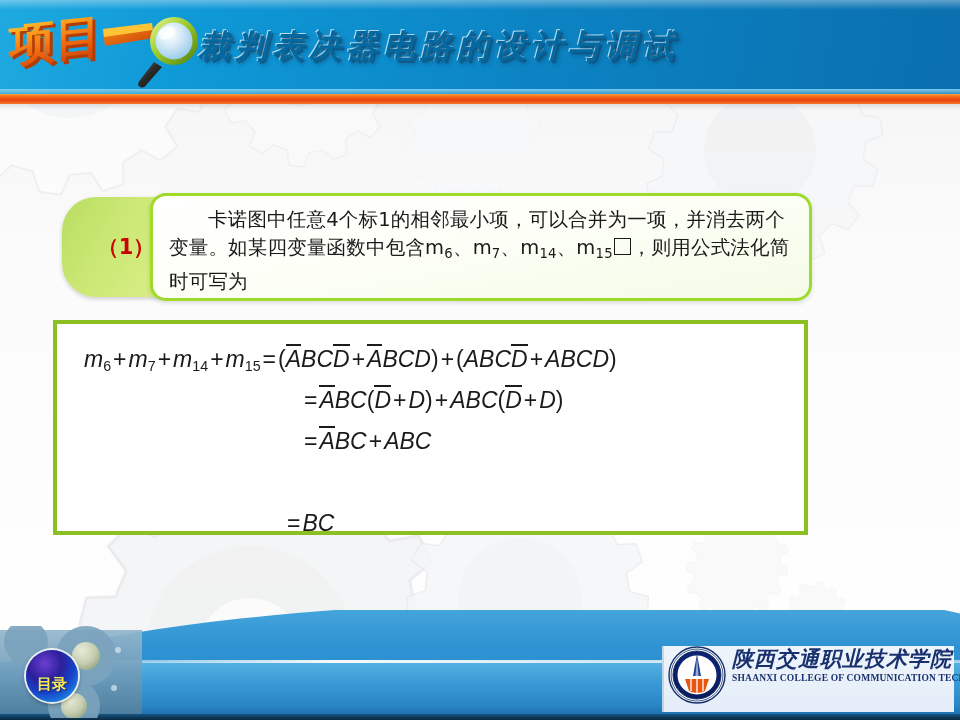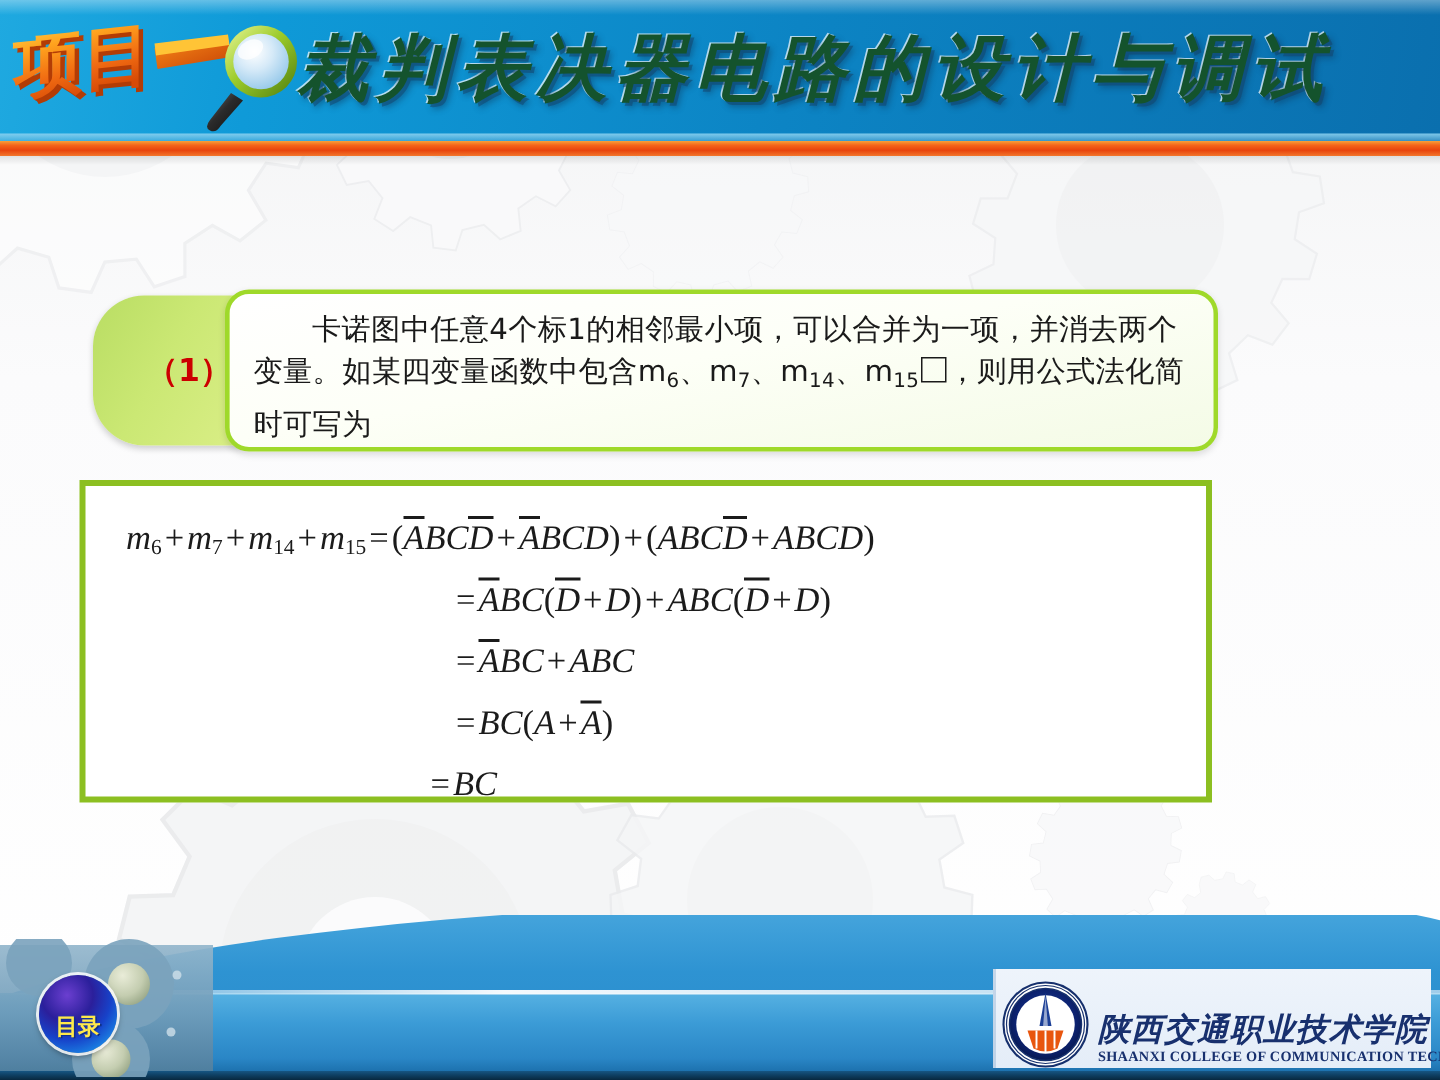--- a/index.html
+++ b/index.html
@@ -78,25 +78,25 @@
     z-index: 7;
   }
   .header-title {
     position: absolute;
     left: 198px;
     top: 16px;
     width: 740px;
     height: 62px;
     line-height: 60px;
     font-family: "DejaVu Sans", "Liberation Sans", sans-serif;
-    font-size: 48px;
+    font-size: 32px;
     font-weight: bold;
     font-style: italic;
     letter-spacing: 5px;
-    color: #14532d;
+    color: #0369a1;
     text-shadow:
        2px 2px 0 rgba(20,70,110,0.55),
        3px 3px 4px rgba(10,50,85,0.45),
       -1px -1px 0 rgba(255,255,255,0.7);
     white-space: nowrap;
     z-index: 7;
   }
 
   
   .content {
@@ -168,21 +168,21 @@
     width: 755px; height: 215px;
     border: 4px solid #8cbf21;
     background: #ffffff;
     box-sizing: border-box;
     z-index: 5;
   }
   .formula-lines {
     position: relative;
     width: 100%;
     height: 100%;
-    font-family: Liberation Serif, serif;
+    font-family: Liberation Sans, sans-serif;
     color: #1b1b1b;
   }
   .fline {
     position: absolute;
     white-space: nowrap;
     font-size: 23px;
   }
   .fline.l0 { left: 27px;  top: 22px;  }
   .fline.l1 { left: 245px; top: 63px;  }
   .fline.l2 { left: 245px; top: 104px; }
@@ -263,21 +263,21 @@
   }
 
   
   .school-logo {
     position: absolute;
     right: 6px; bottom: 8px;
     width: 290px; height: 66px;
     background: linear-gradient(180deg, #eef4fb 0%, #e4edf8 100%);
     border-left: 2px solid rgba(120,160,200,0.35);
     display: flex;
-    align-items: flex-end;
+    align-items: flex-start;
     z-index: 7;
   }
   .school-emblem {
     width: 58px; height: 58px;
     margin-left: 4px;
     flex: 0 0 58px;
   }
   .school-names {
     margin-left: 6px;
   }
@@ -435,23 +435,20 @@
       </div>
 
       <div class="fline l2">
         <span class="op">=</span><span class="ov">A</span><span class="v">BC</span><span class="op">+</span><span class="v">ABC</span>
       </div>
 
       <div class="fline l1">
         <span class="op">=</span><span class="ov">A</span><span class="v">BC</span>(<span class="ov">D</span><span class="op">+</span><span class="v">D</span>)<span class="op">+</span><span class="v">ABC</span>(<span class="ov">D</span><span class="op">+</span><span class="v">D</span>)
       </div>
 
-      <div class="fline l3">
-        <span class="op">=</span><span class="v">BC</span>(<span class="v">A</span><span class="op">+</span><span class="ov">A</span>)
-      </div>
 
       <div class="fline l4">
         <span class="op">=</span><span class="v">BC</span>
       </div>
 
     </div>
   </div>
 
   <div class="footer">
     <div class="footer-sweep"></div>

